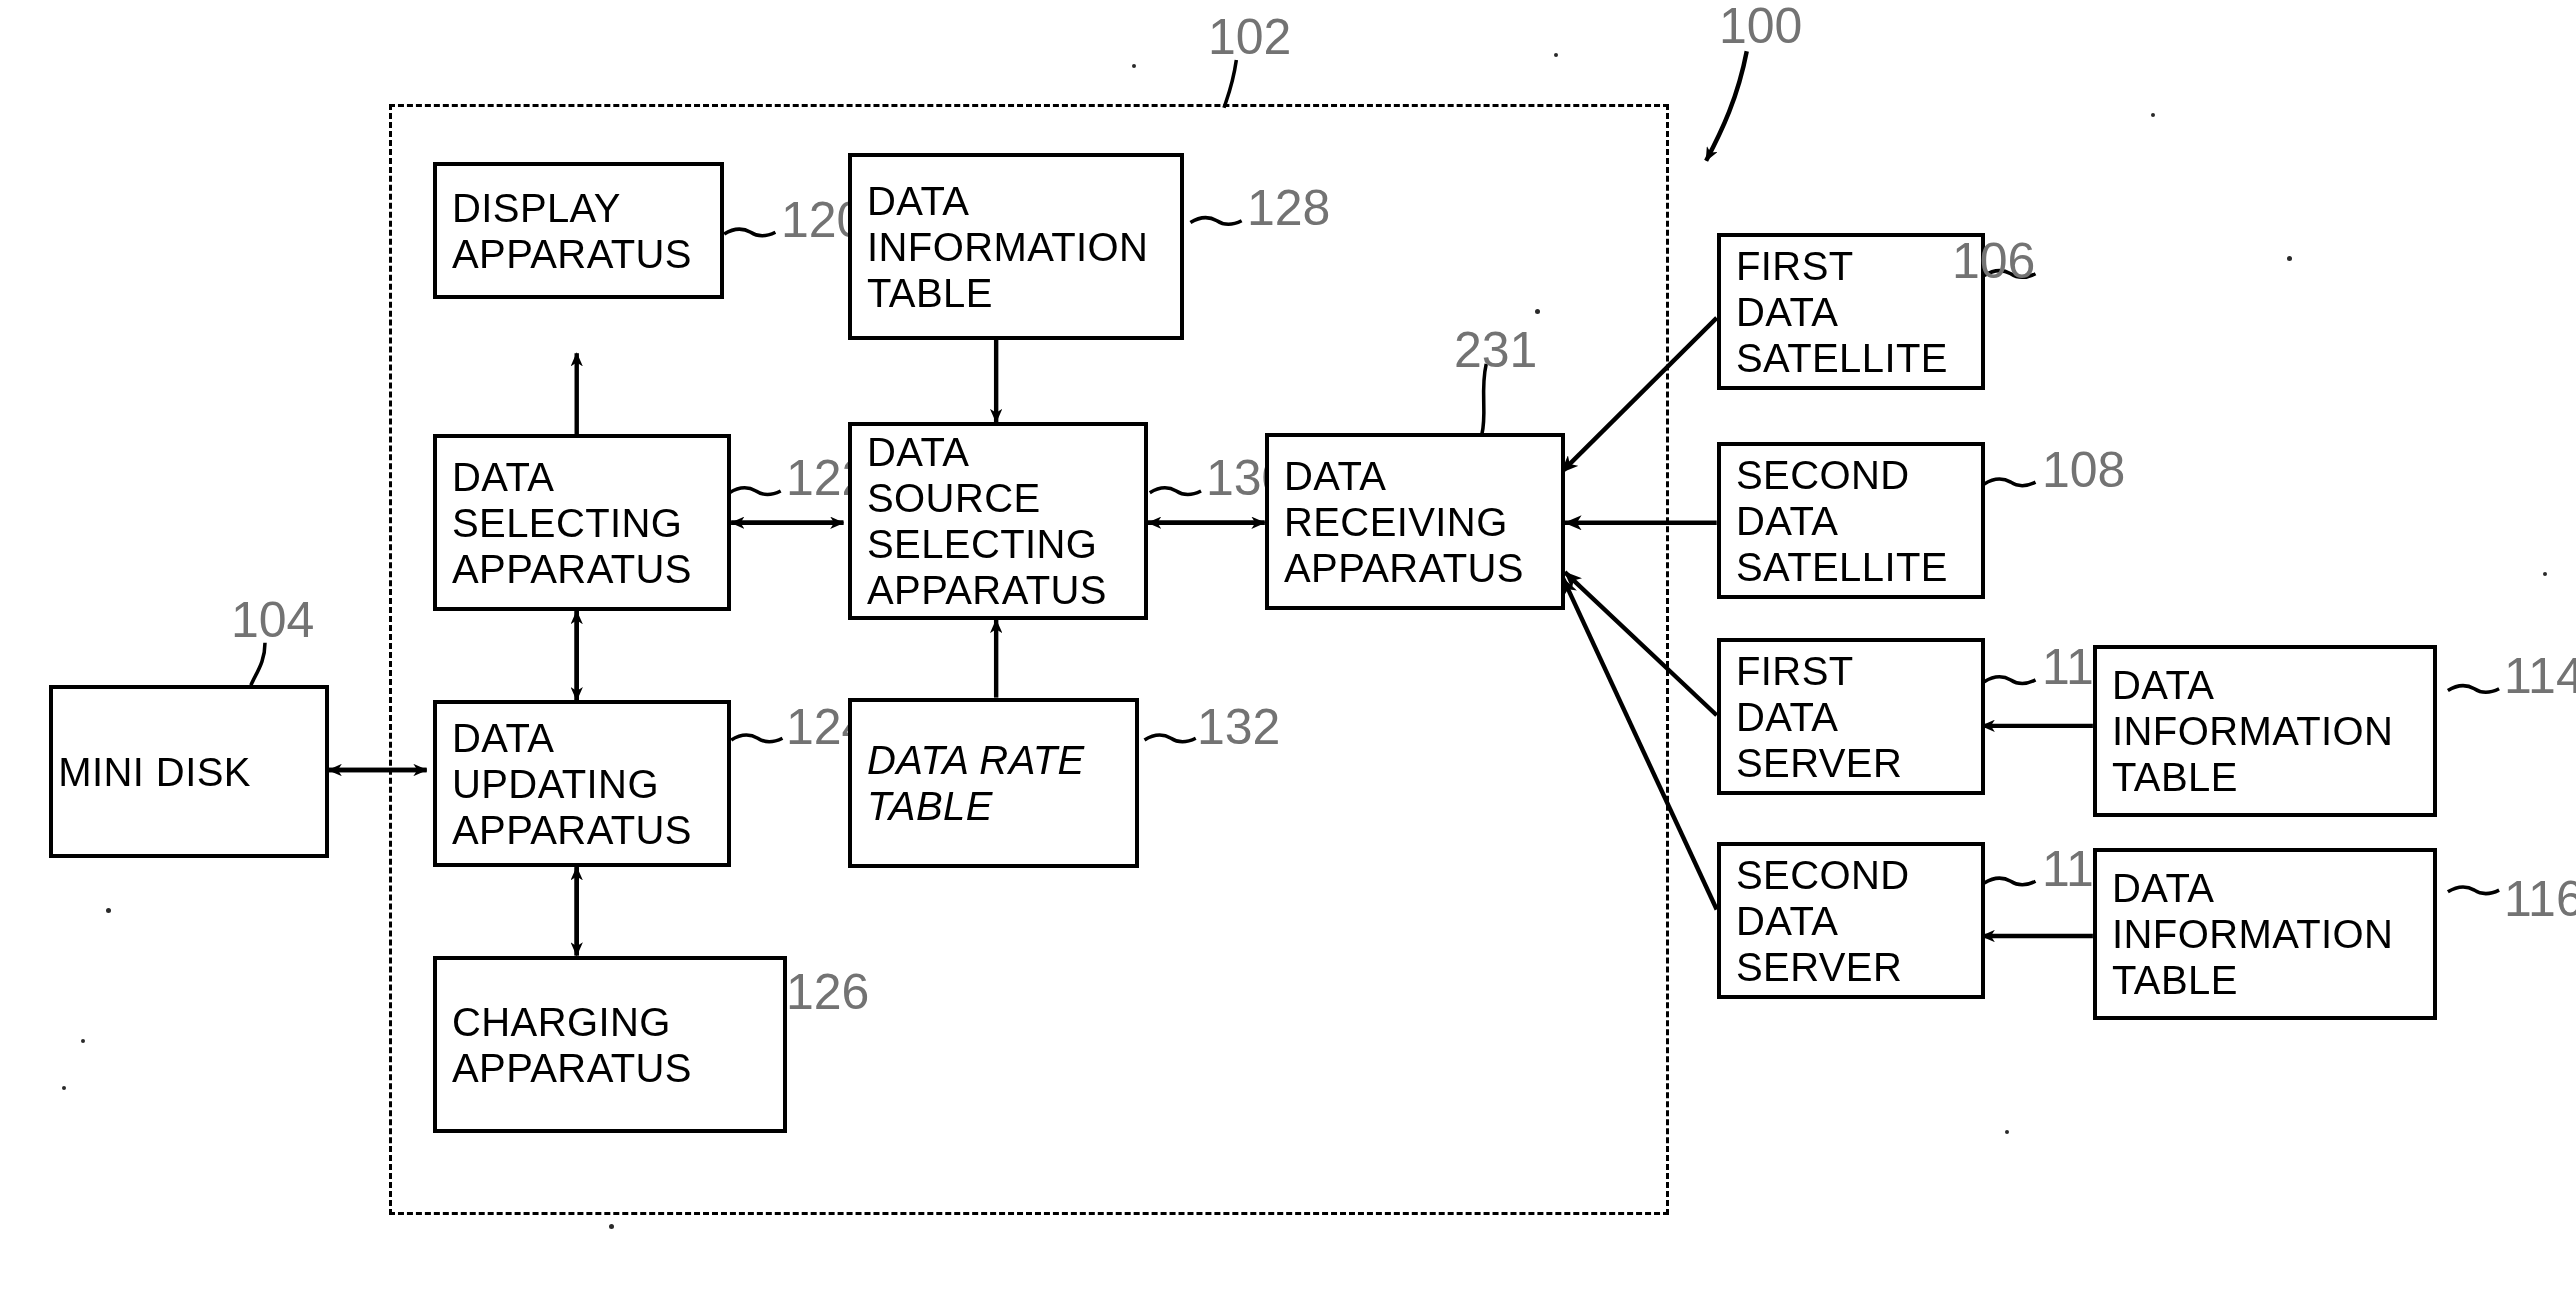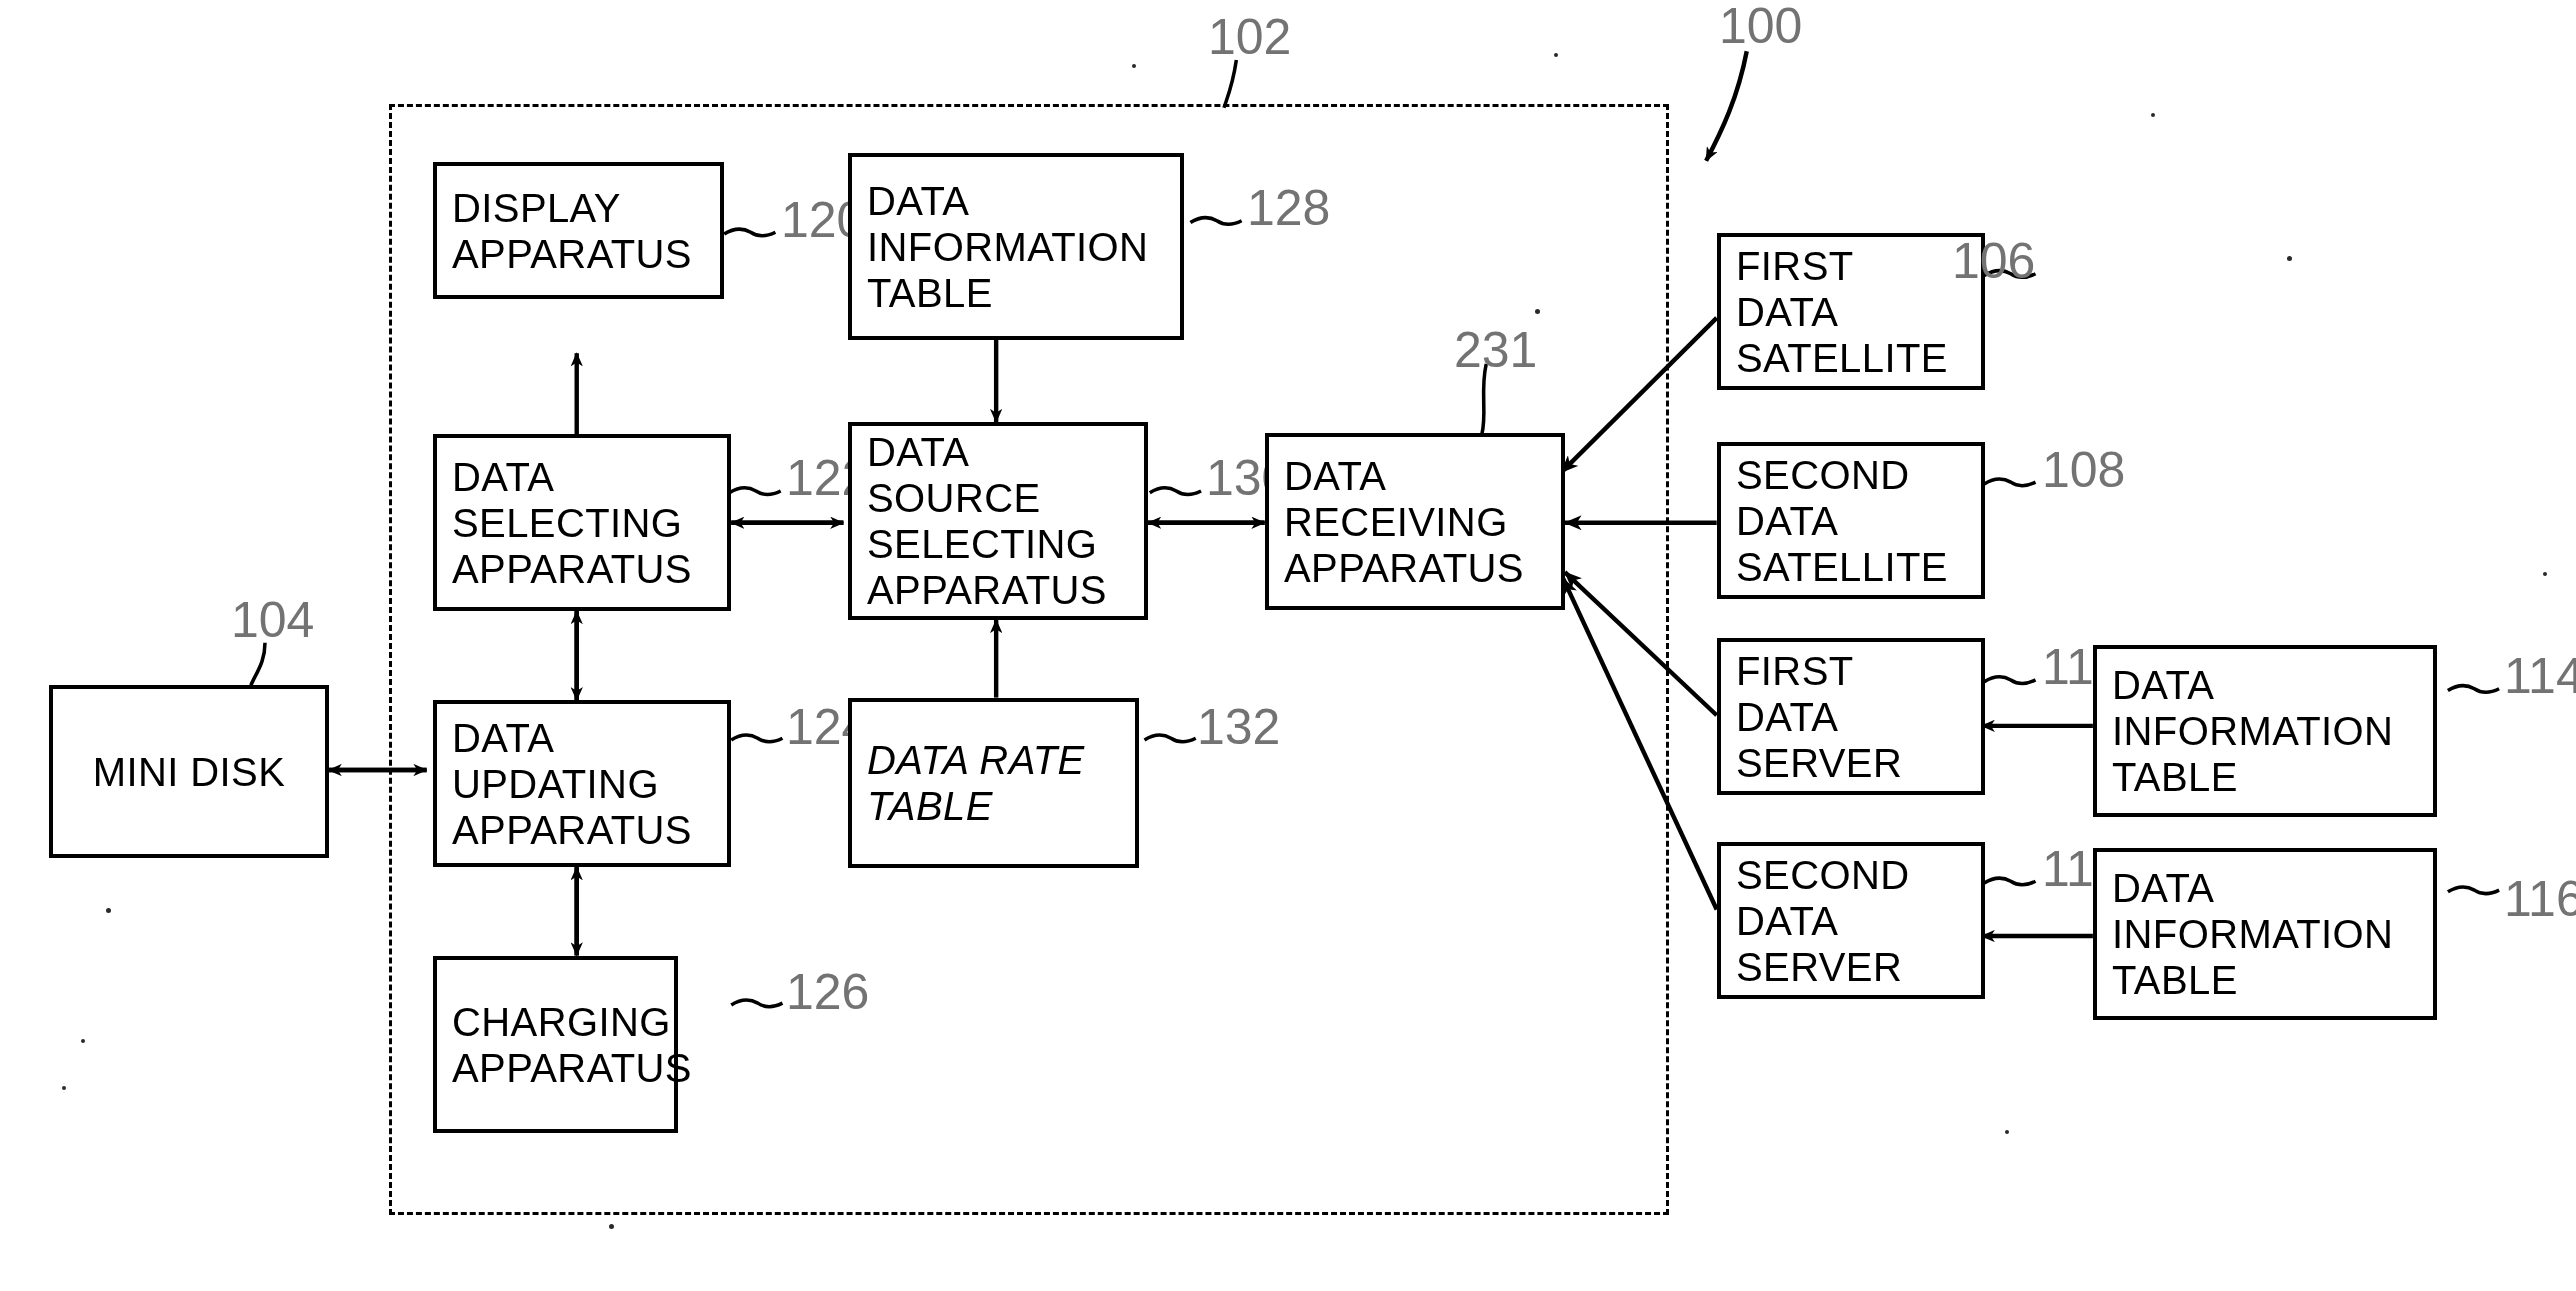--- a/index.html
+++ b/index.html
@@ -30,21 +30,21 @@
     padding-right: 5.3px;
   }
   .box .ln {
     font-size: 40px;
     line-height: 46px;
     letter-spacing: 0.4px;
     color: #000000;
     white-space: nowrap;
   }
   .box.center {
-    align-items: center;
+    align-items: flex-start;
     justify-content: center;
     padding-left: 5.3px;
   }
   .box.center .ln {
     text-align: center;
   }
   .refnum {
     position: absolute;
     font-size: 50px;
     line-height: 42px;
@@ -193,21 +193,21 @@
     <span class="ln">APPARATUS</span>
   </div>
   <div class="refnum" style="left:786px; top:706px;">124</div>
 
   <div class="box" style="left:848px; top:698px; width:291px; height:170px;font-style:italic;">
     <span class="ln">DATA RATE</span>
     <span class="ln">TABLE</span>
   </div>
   <div class="refnum" style="left:1197px; top:706px;">132</div>
 
-  <div class="box" style="left:433px; top:956px; width:245px; height:177px;">
+  <div class="box" style="left:433px; top:956px; width:354px; height:177px;">
     <span class="ln">CHARGING</span>
     <span class="ln">APPARATUS</span>
   </div>
   <div class="refnum" style="left:786px; top:971px;">126</div>
 
   <div class="box" style="left:1717px; top:233px; width:268px; height:157px;">
     <span class="ln">FIRST</span>
     <span class="ln">DATA</span>
     <span class="ln">SATELLITE</span>
   </div>

